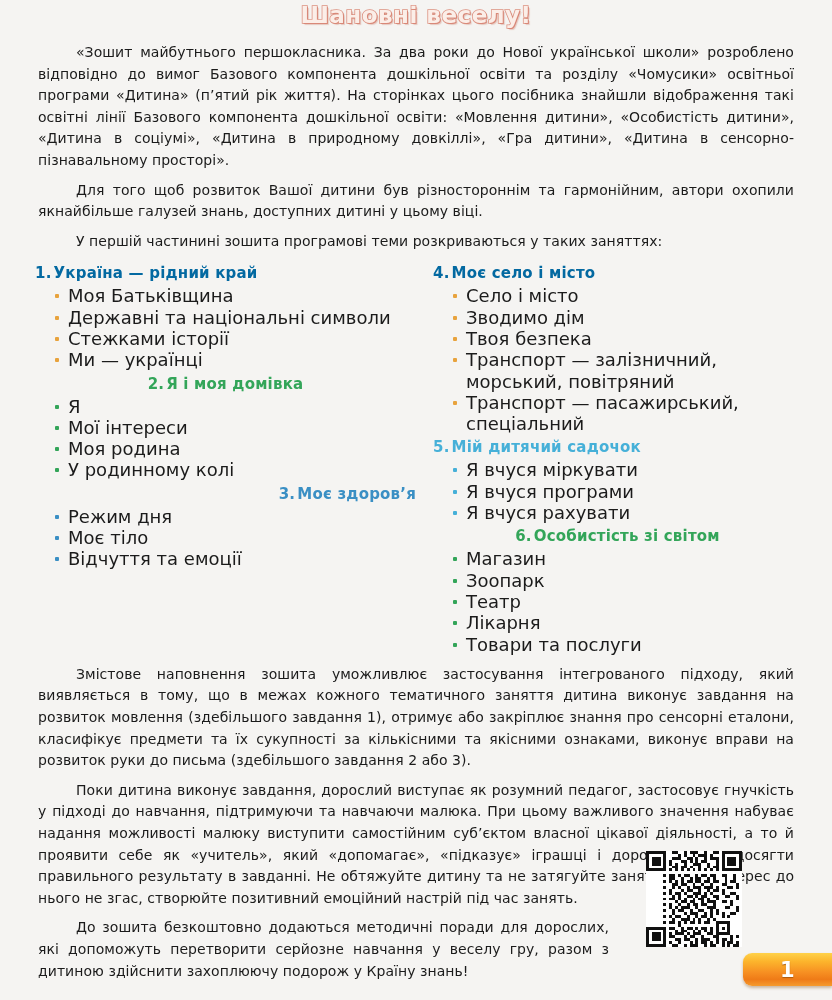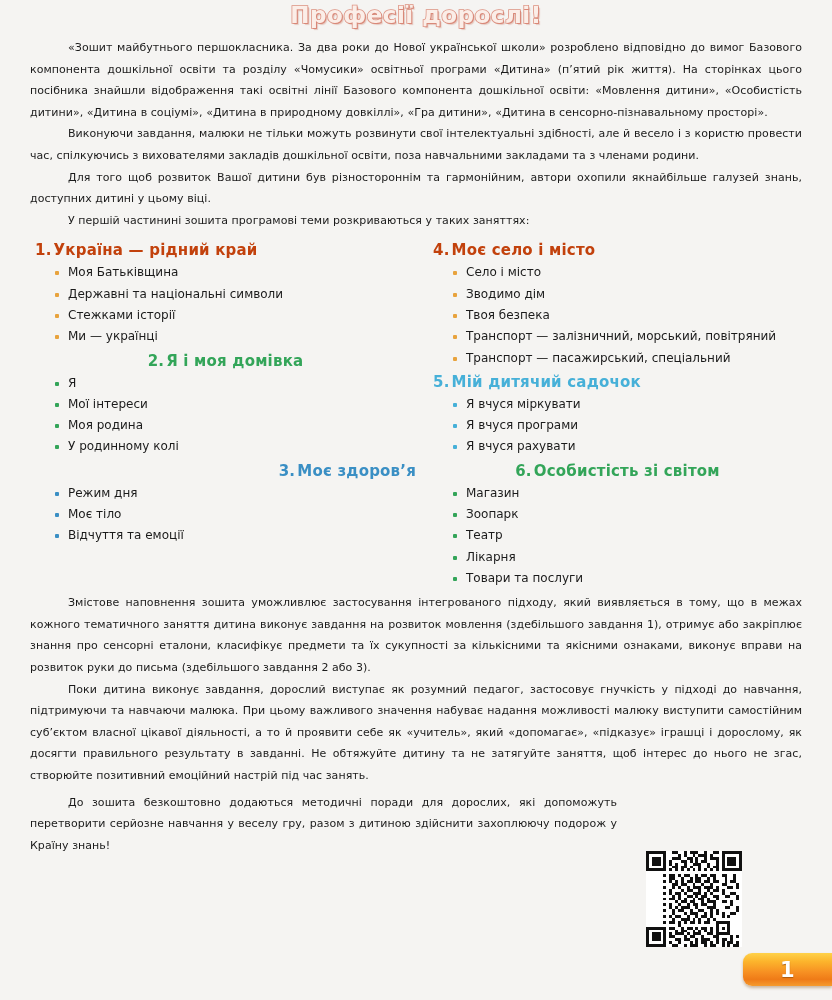--- a/index.html
+++ b/index.html
@@ -39,25 +39,25 @@
     color: #fbeee8;
     -webkit-text-stroke: 1.6px #dd9383;
     paint-order: stroke fill;
     text-shadow:
        1px 1px 0 #d98878,
        2px 2px 1px rgba(200,120,100,0.35);
   }
 
   
   .para {
-    font-size: 11px;
+    font-size: 14px;
     line-height: 21.6px;
     text-align: justify;
     text-indent: 38px;
-    margin: 0;
+    margin: 8px;
     padding: 0 0 0 0;
     color: #1b1b1b;
     letter-spacing: 0.05px;
   }
   .para + .para { margin-top: 0px; }
 
   .intro-block { margin-top: 3px; }
   .mid-block { margin-top: 2px; }
 
   
@@ -85,36 +85,36 @@
   }
   .sec-head .num { margin-right: 2px; }
 
   .items {
     list-style: none;
     margin: 0;
     padding: 0 0 0 25px;
   }
   .items li {
     position: relative;
-    font-size: 12px;
+    font-size: 18px;
     line-height: 21.3px;
     padding-left: 13px;
     color: #1b1b1b;
   }
   .items li .dot {
     position: absolute;
     left: 0;
     top: 9px;
     width: 4px;
     height: 4px;
     border-radius: 1px;
   }
 
   
-  .theme-orange .sec-head { color: #c2410c; }
+  .theme-orange .sec-head { color: #0369a1; }
   .theme-orange .dot { background: #e8a33d; }
   .theme-green  .sec-head { color: #33a559; text-align: center; }
   .theme-green  .dot { background: #33a559; }
   .theme-blue   .sec-head { color: #3a8fc4; text-align: right; }
   .theme-blue   .dot { background: #3a8fc4; }
   .theme-cyan   .sec-head { color: #46b0d8; }
   .theme-cyan   .dot { background: #46b0d8; }
 
   
   .closing-block { margin-top: 5px; }
@@ -152,26 +152,25 @@
     text-shadow: 0 1px 1px rgba(160,80,10,0.85);
     letter-spacing: 0.5px;
   }
 </style>
 </head>
 <body>
 
 <div class="page">
 
   <div class="title-wrap">
-    <span class="doc-title">Професії дорослі!</span>
+    <span class="doc-title">Шановні веселу!</span>
   </div>
 
   <div class="intro-block">
     <p class="para">«Зошит майбутнього першокласника. За два роки до Нової української школи» розроблено відповідно до вимог Базового компонента дошкільної освіти та розділу «Чомусики» освітньої програми «Дитина» (п’ятий рік життя). На сторінках цього посібника знайшли відображення такі освітні лінії Базового компонента дошкільної освіти: «Мовлення дитини», «Особистість дитини», «Дитина в соціумі», «Дитина в природному довкіллі», «Гра дитини», «Дитина в сенсорно-пізнавальному просторі».</p>
-    <p class="para">Виконуючи завдання, малюки не тільки можуть розвинути свої інтелектуальні здібності, але й весело і з користю провести час, спілкуючись з вихователями закладів дошкільної освіти, поза навчальними закладами та з членами родини.</p>
     <p class="para">Для того щоб розвиток Вашої дитини був різностороннім та гармонійним, автори охопили якнайбільше галузей знань, доступних дитині у цьому віці.</p>
     <p class="para">У першій частинині зошита програмові теми розкриваються у таких заняттях:</p>
   </div>
 
   <div class="columns">
 
     <div class="col left">
 
       <div class="section theme-orange">
         <div class="sec-head">

